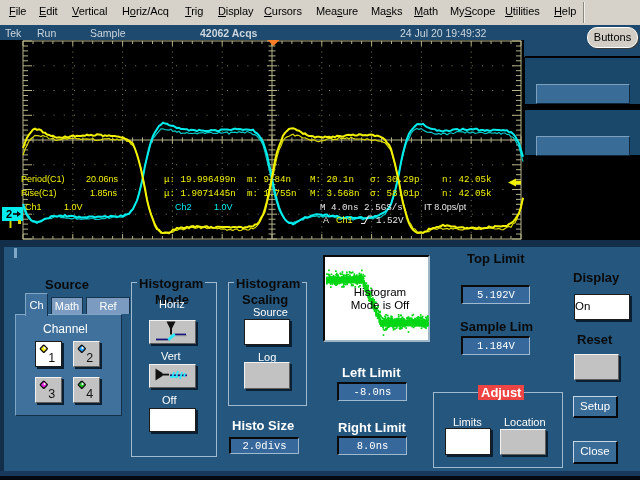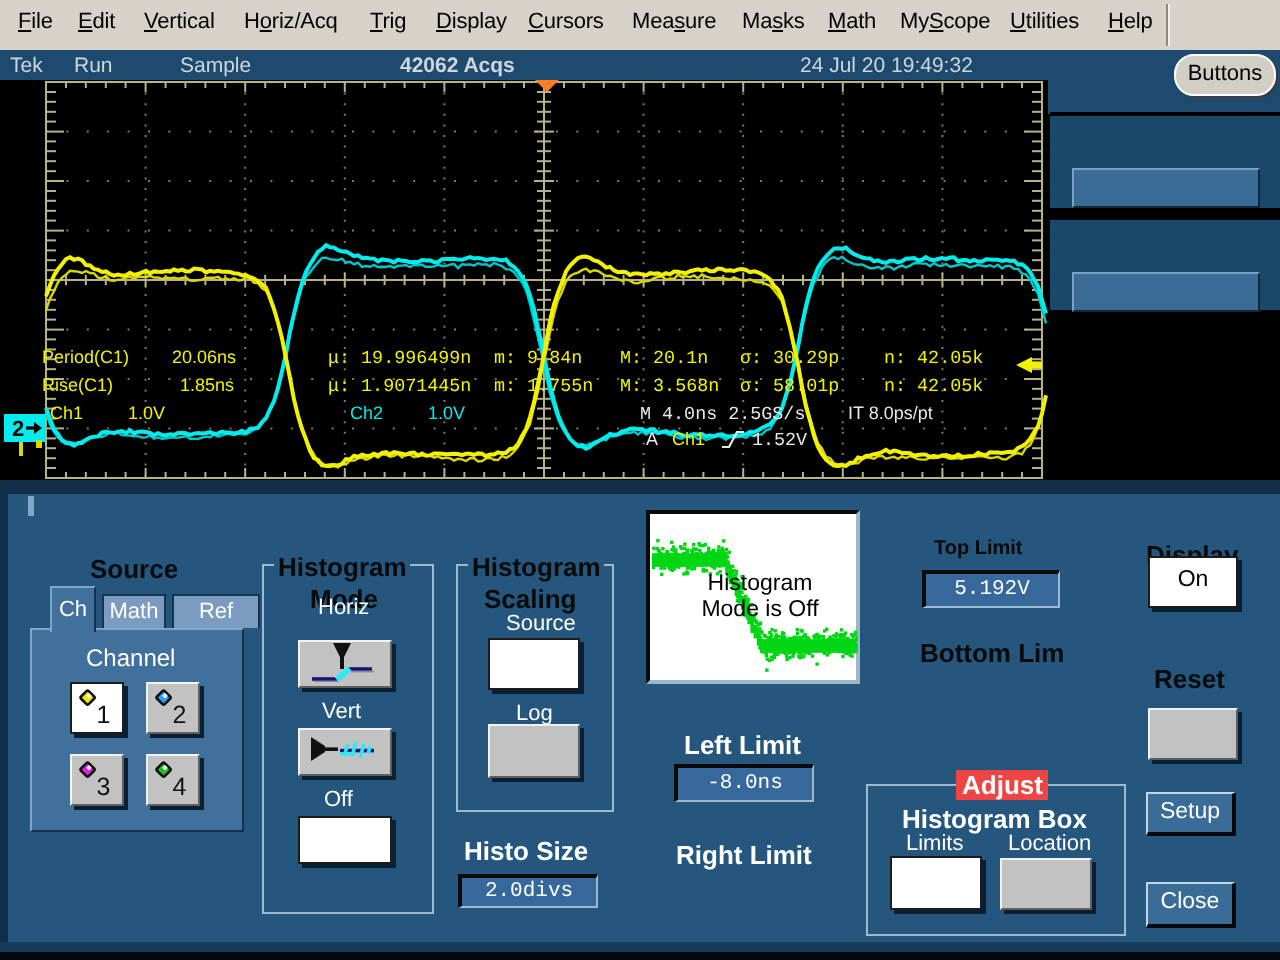--- a/index.html
+++ b/index.html
@@ -1193,34 +1193,35 @@
         <rect x="101.8" y="62.6" width="1.7" height="1.7" fill="#00d613"></rect>
         <rect x="102.8" y="67.3" width="1.7" height="1.7" fill="#00d613"></rect>
         <rect x="101.8" y="59.3" width="1.7" height="1.7" fill="#00d613"></rect>
         <rect x="102.6" y="61.2" width="1.7" height="1.7" fill="#00d613"></rect>
         <rect x="101.9" y="65.7" width="1.7" height="1.7" fill="#00d613"></rect>
         <rect x="102.7" y="61.8" width="1.7" height="1.7" fill="#00d613"></rect>
         <rect x="102.2" y="65.4" width="1.7" height="1.7" fill="#00d613"></rect>
         <rect x="101.5" y="62.6" width="1.8" height="6.8" fill="#00d613"></rect>
       </svg>
       <div style="position:absolute;left:347px;top:44px;font-size:11.5px;color:#000;line-height:12.5px;text-align:center;width:66px">Histogram<br>Mode is Off</div>
-      <div class="bl" style="left:467px;top:27px;font-size:10px">Top Limit</div>
+      <div class="bl" style="left:467px;top:9px;font-size:13px">Top Limit</div>
       <div class="vbox" style="left:461px;top:43px;width:69px;height:19px;line-height:16px">5.192V</div>
-      <div class="bl" style="left:460px;top:76.5px;font-size:13px">Bottom Lim</div>
+      <div class="bl" style="left:460px;top:76.5px;font-size:13px">Sample Lim</div>
+      <div class="vbox" style="left:461px;top:94px;width:69px;height:19px;line-height:16px">1.184V</div>
       <div class="wl" style="left:342px;top:123px;font-size:13px">Left Limit</div>
       <div class="vbox" style="left:337px;top:140px;width:70px;height:19px;line-height:16px">-8.0ns</div>
       <div class="wl" style="left:338px;top:177.5px;font-size:13px">Right Limit</div>
+      <div class="vbox" style="left:337px;top:194px;width:70px;height:19px;line-height:16px">8.0ns</div>
       <div class="gbox" style="left:433px;top:150px;width:130px;height:76px"></div>
       <div class="wl" style="left:478px;top:143px;font-size:13px;background:#ef4444;padding:0 3px">Adjust</div>
-      <div class="wl" style="left:451px;top:159.5px;font-size:13px">Histogram Box</div>
       <div class="sl" style="left:453px;top:173.5px">Limits</div>
       <div class="sl" style="left:504px;top:173.5px">Location</div>
       <div class="whitebtn" style="left:445px;top:186px;width:46px;height:27px"></div>
       <div class="graybtn" style="left:500px;top:187px;width:46px;height:26px"></div>
       <div class="bl" style="left:573px;top:27.5px;font-size:13px">Display</div>
-      <div class="whitebtn" style="left:574px;top:36px;width:45px;height:26px;text-align:center;font-size:11.5px;line-height:22px;color:#000">On</div>
+      <div class="whitebtn" style="left:574px;top:52px;width:56px;height:26px;font-size:11.5px;line-height:22px;color:#000">On</div>
       <div class="bl" style="left:577px;top:89.5px;font-size:13px">Reset</div>
       <div class="graybtn" style="left:574px;top:112px;width:45px;height:26px"></div>
       <div class="steelbtn" style="left:573px;top:154px;width:45px;height:22px;line-height:18px">Setup</div>
       <div class="steelbtn" style="left:573px;top:199px;width:45px;height:23px;line-height:19px">Close</div>
     </div>
     <div style="position:absolute;left:0;top:240px;width:640px;height:7px;background:#132e49"></div>
     <div style="position:absolute;left:14px;top:248px;width:3px;height:10px;background:#7fa8c8"></div>
   </div>
 </body></html>

